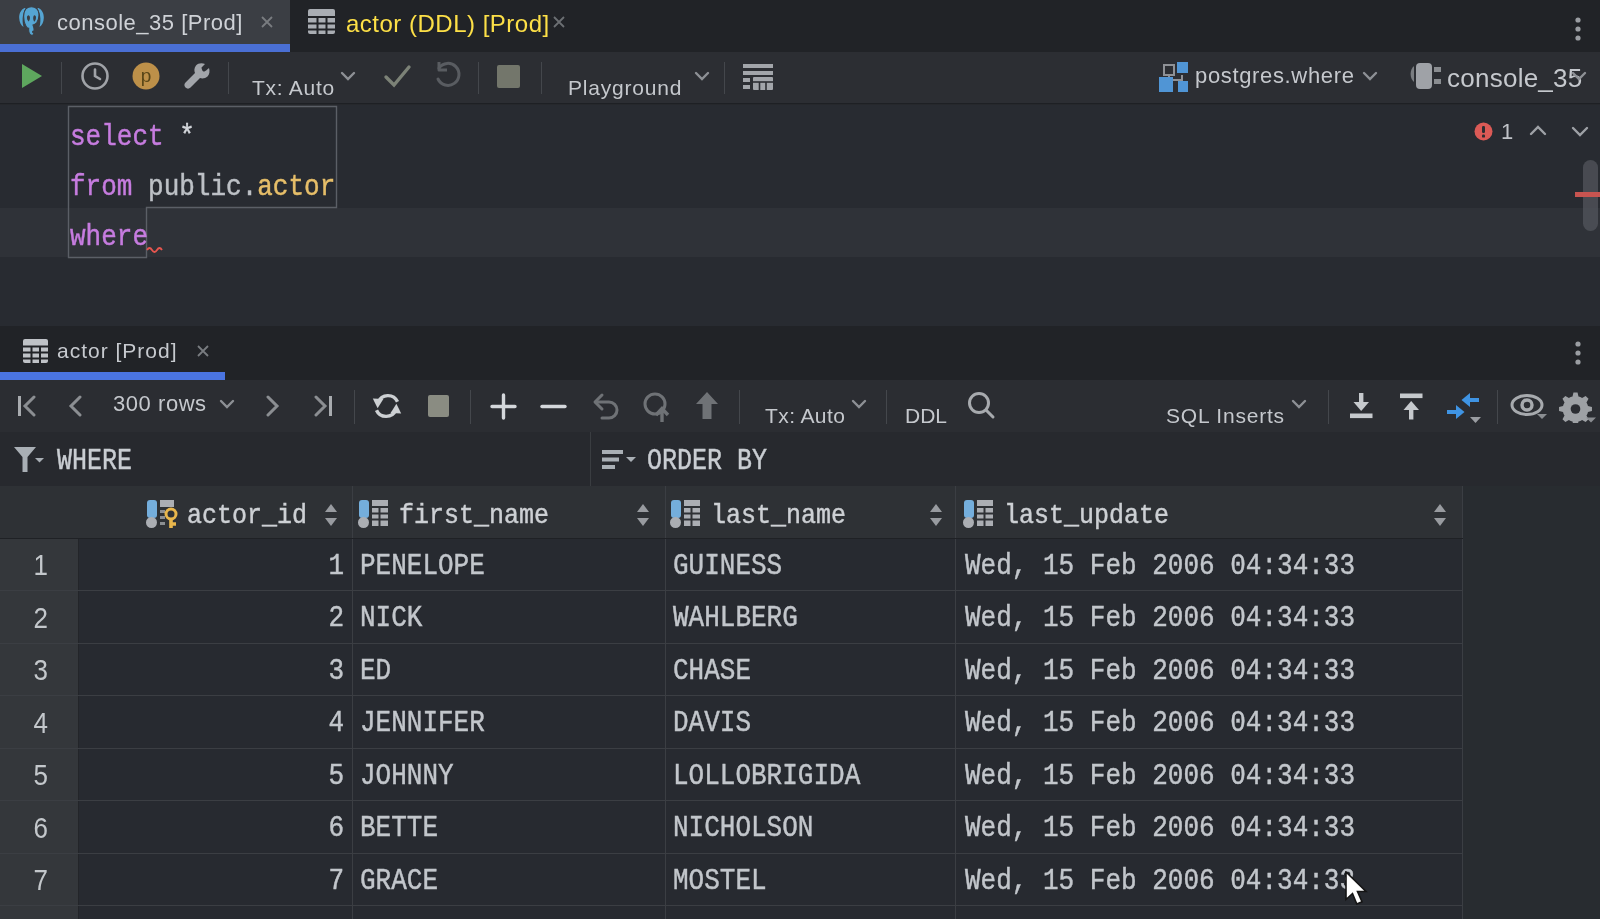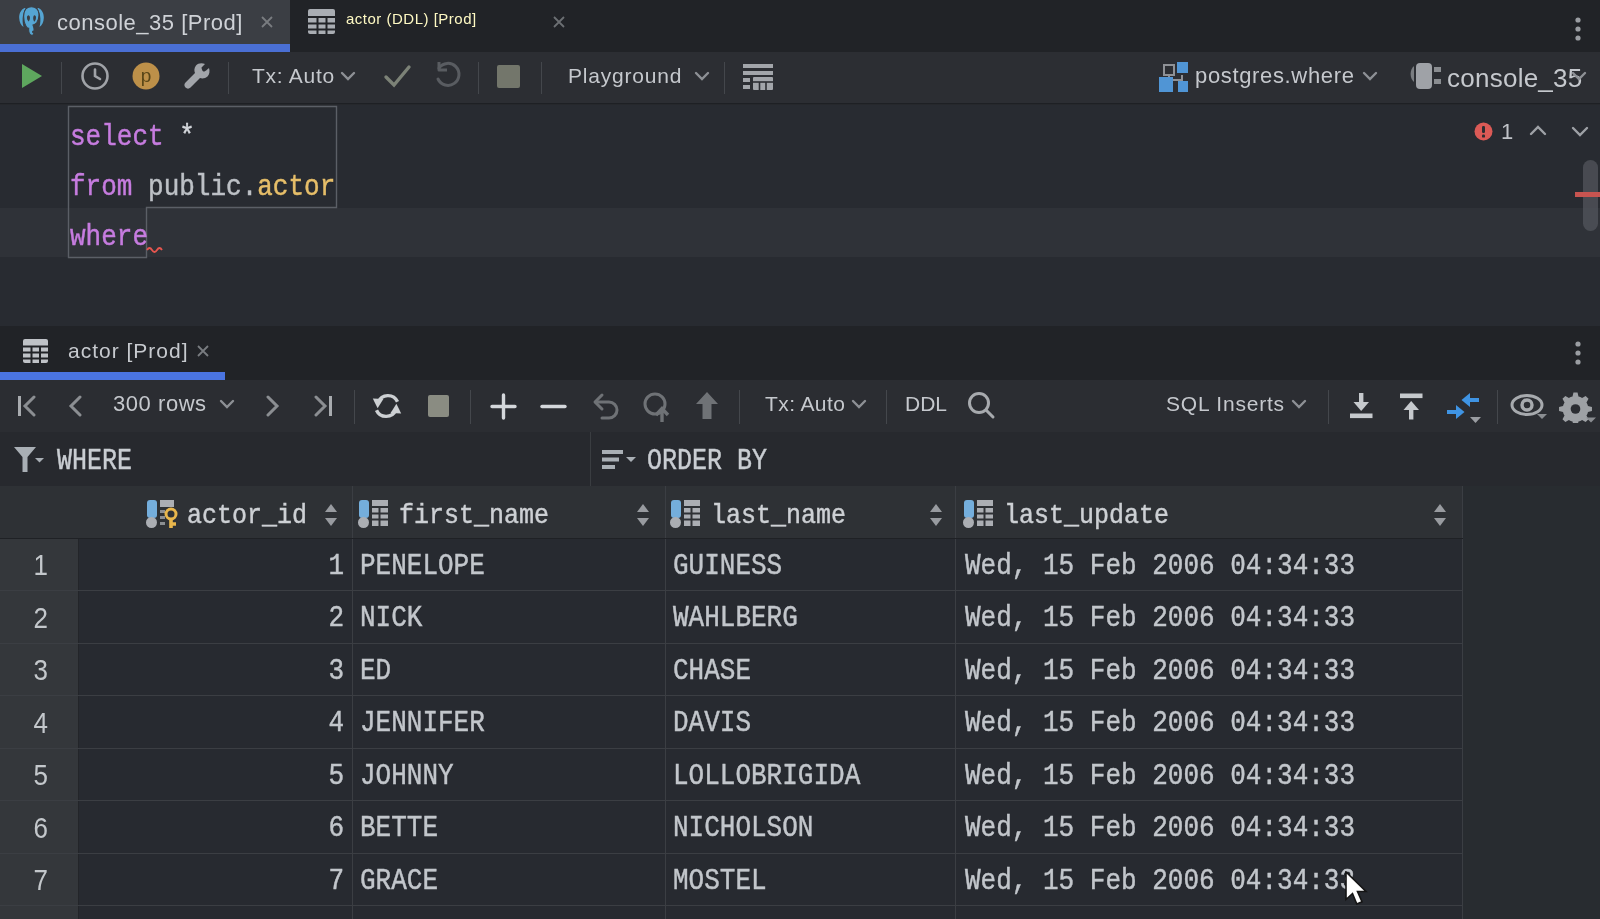--- a/index.html
+++ b/index.html
@@ -3,21 +3,21 @@
 <meta charset="utf-8">
 <style>
   * { margin:0; padding:0; box-sizing:border-box; }
   html,body { width:1600px; height:919px; overflow:hidden; background:#26282C; }
   body { font-family:"Liberation Sans", sans-serif; position:relative; }
   .abs { position:absolute; }
   .sans { font-family:"Liberation Sans", sans-serif; }
   .mono { font-family:"Liberation Mono", monospace; -webkit-text-stroke:0.4px currentColor; }
   .sep1 { position:absolute; width:1px; top:62px; height:32px; background:#44474C; }
   .sep2 { position:absolute; width:1px; top:390px; height:34px; background:#44474C; }
-  .uitext { color:#C5C8CD; font-size:21px; }
+  .uitext { color:#C5C8CD; font-size:21px;margin-top:12px; }
 </style>
 </head>
 <body>
 
 <div class="abs" style="left:0;top:0;width:1600px;height:52px;background:#212327;"></div>
 <div class="abs" style="left:0;top:0;width:290px;height:44px;background:#3B3E44;"></div>
 <div class="abs" style="left:0;top:44px;width:290px;height:8px;background:#4A6FD4;"></div>
 
 <svg class="abs" style="left:18px;top:6px;" width="27" height="30" viewBox="0 0 27 30">
   <g fill="#55A5D3">
@@ -34,21 +34,21 @@
 <svg class="abs" style="left:307px;top:8px;" width="29" height="27" viewBox="0 0 29 27">
   <rect x="1" y="1" width="27" height="25" rx="2" fill="#A9ADB3"></rect>
   <g stroke="#212327" stroke-width="2">
     <line x1="1" y1="9" x2="28" y2="9"></line>
     <line x1="1" y1="15.5" x2="28" y2="15.5"></line>
     <line x1="1" y1="21.5" x2="28" y2="21.5"></line>
     <line x1="10.5" y1="9" x2="10.5" y2="26"></line>
     <line x1="19.5" y1="9" x2="19.5" y2="26"></line>
   </g>
 </svg>
-<div class="abs sans" style="left:346px;top:10px;color:#fef9c3;font-size:15px;letter-spacing:0.5px;">actor (DDL) [Prod]</div>
+<div class="abs sans" style="left:346px;top:10px;color:#fde047;font-size:24px;letter-spacing:0.5px;">actor (DDL) [Prod]</div>
 <svg class="abs" style="left:550px;top:13px;" width="18" height="18" viewBox="0 0 18 18">
   <path d="M4 4 L14 14 M14 4 L4 14" stroke="#6C6F73" stroke-width="1.8" fill="none"></path>
 </svg>
 
 <svg class="abs" style="left:1572px;top:16px;" width="12" height="26" viewBox="0 0 12 26">
   <circle cx="6" cy="4" r="2.6" fill="#9A9DA2"></circle>
     <circle cx="6" cy="13" r="2.6" fill="#9A9DA2"></circle>
     <circle cx="6" cy="22" r="2.6" fill="#9A9DA2"></circle>
 </svg>
 
@@ -168,21 +168,21 @@
 <svg class="abs" style="left:22px;top:338px;" width="27" height="26" viewBox="0 0 27 26">
   <rect x="1" y="1" width="25" height="24" rx="2" fill="#BFC2C7"></rect>
   <g stroke="#212327" stroke-width="2">
     <line x1="1" y1="8.5" x2="26" y2="8.5"></line>
     <line x1="1" y1="14.5" x2="26" y2="14.5"></line>
     <line x1="1" y1="20.5" x2="26" y2="20.5"></line>
     <line x1="9.5" y1="8.5" x2="9.5" y2="25"></line>
     <line x1="18" y1="8.5" x2="18" y2="25"></line>
   </g>
 </svg>
-<div class="abs sans" style="left:68px;top:339px;color:#C7CACF;font-size:21px;letter-spacing:1px;">actor [Prod]</div>
+<div class="abs sans" style="left:57px;top:339px;color:#C7CACF;font-size:21px;letter-spacing:1px;">actor [Prod]</div>
 <svg class="abs" style="left:194px;top:342px;" width="18" height="18" viewBox="0 0 18 18">
   <path d="M4 4 L14 14 M14 4 L4 14" stroke="#797C80" stroke-width="1.8" fill="none"></path>
 </svg>
 <div class="abs" style="left:0;top:372px;width:225px;height:8px;background:#4A74E0;"></div>
 <svg class="abs" style="left:1572px;top:340px;" width="12" height="26" viewBox="0 0 12 26">
   <circle cx="6" cy="4" r="2.6" fill="#9A9DA2"></circle>
     <circle cx="6" cy="13" r="2.6" fill="#9A9DA2"></circle>
     <circle cx="6" cy="22" r="2.6" fill="#9A9DA2"></circle>
 </svg>
 

